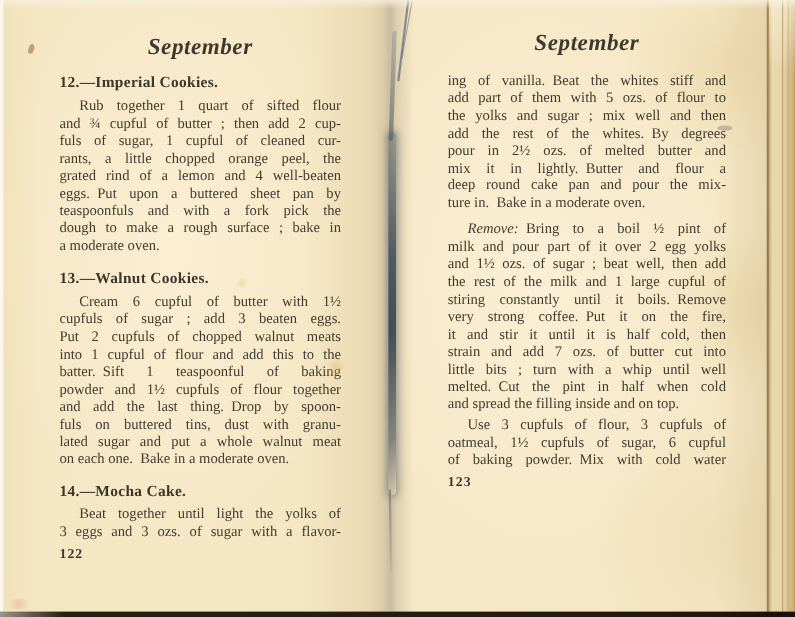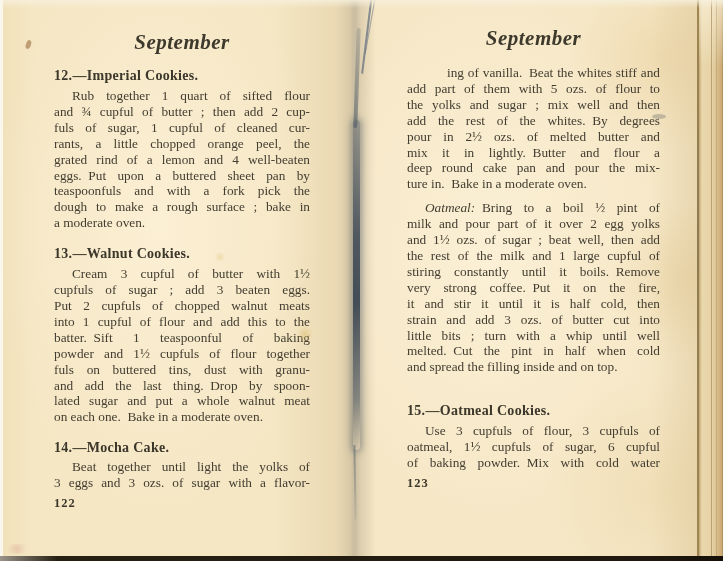--- a/index.html
+++ b/index.html
@@ -50,21 +50,21 @@
   .para.mt8  { margin-top: 8px; }
   .para.mt2  { margin-top: 2px; }
   .line {
     line-height: 15.9px;
     text-align: justify;
     text-align-last: justify;
     white-space: normal;
   }
   .line.last { text-align-last: left; }
   .para > .line:first-child, .line.indent { text-indent: 18px; }
-  .para.no-indent > .line:first-child { text-indent: 0; margin-left: 40px; }
+  .para.no-indent > .line:first-child { text-indent: 0; }
   .lines-rest > .line:first-child { text-indent: 0; }
   .filling-lead { font-style: italic; }
   .page-number {
     margin-top: 5px; text-align: left;
     font-size: 12.5px; font-weight: bold; letter-spacing: 1px; color: #3c372b;
   }
   
   .gutter {
     position: absolute; left: 336px; top: 0; width: 40px; height: 561px;
     background: linear-gradient(90deg,
@@ -141,28 +141,28 @@
             <div class="line">eggs. Put upon a buttered sheet pan by</div>
             <div class="line">teaspoonfuls and with a fork pick the</div>
             <div class="line">dough to make a rough surface ; bake in</div>
             <div class="line last">a moderate oven.</div>
           </div>
       </section>
 
       <section>
         <h3 class="recipe-heading mt14">13.—Walnut Cookies.</h3>
         <div class="para">
-            <div class="line">Cream 3 cupful of butter with 1½</div>
+            <div class="line">Cream 6 cupful of butter with 1½</div>
             <div class="line">cupfuls of sugar ; add 3 beaten eggs.</div>
             <div class="line">Put 2 cupfuls of chopped walnut meats</div>
             <div class="line">into 1 cupful of flour and add this to the</div>
             <div class="line">batter. Sift 1 teaspoonful of baking</div>
             <div class="line">powder and 1½ cupfuls of flour together</div>
+            <div class="line">and add the last thing. Drop by spoon-</div>
             <div class="line">fuls on buttered tins, dust with granu-</div>
-            <div class="line">and add the last thing. Drop by spoon-</div>
             <div class="line">lated sugar and put a whole walnut meat</div>
             <div class="line last">on each one. Bake in a moderate oven.</div>
           </div>
       </section>
 
       <section>
         <h3 class="recipe-heading mt14">14.—Mocha Cake.</h3>
         <div class="para mt2">
             <div class="line">Beat together until light the yolks of</div>
             <div class="line">3 eggs and 3 ozs. of sugar with a flavor-</div>
@@ -182,37 +182,36 @@
           <div class="line">add part of them with 5 ozs. of flour to</div>
           <div class="line">the yolks and sugar ; mix well and then</div>
           <div class="line">add the rest of the whites. By degrees</div>
           <div class="line">pour in 2½ ozs. of melted butter and</div>
           <div class="line">mix it in lightly. Butter and flour a</div>
           <div class="line">deep round cake pan and pour the mix-</div>
           <div class="line last">ture in. Bake in a moderate oven.</div>
         </div>
 
       <div class="para mt8">
-        <div class="line indent"><i class="filling-lead">Oatmeal:</i><span> Bring to a boil ½ pint of</span></div>
+        <div class="line indent"><i class="filling-lead">Remove:</i><span> Bring to a boil ½ pint of</span></div>
         <div class="lines-rest">
             <div class="line">milk and pour part of it over 2 egg yolks</div>
             <div class="line">and 1½ ozs. of sugar ; beat well, then add</div>
             <div class="line">the rest of the milk and 1 large cupful of</div>
             <div class="line">stiring constantly until it boils. Remove</div>
             <div class="line">very strong coffee. Put it on the fire,</div>
             <div class="line">it and stir it until it is half cold, then</div>
-            <div class="line">strain and add 3 ozs. of butter cut into</div>
+            <div class="line">strain and add 7 ozs. of butter cut into</div>
             <div class="line">little bits ; turn with a whip until well</div>
             <div class="line">melted. Cut the pint in half when cold</div>
             <div class="line last">and spread the filling inside and on top.</div>
           </div>
       </div>
 
       <section>
-        <h3 class="recipe-heading mt27">15.—Oatmeal Cookies.</h3>
         <div class="para">
             <div class="line">Use 3 cupfuls of flour, 3 cupfuls of</div>
             <div class="line">oatmeal, 1½ cupfuls of sugar, 6 cupful</div>
             <div class="line">of baking powder. Mix with cold water</div>
           </div>
       </section>
 
       <div class="page-number">123</div>
     </div>
   </div>

